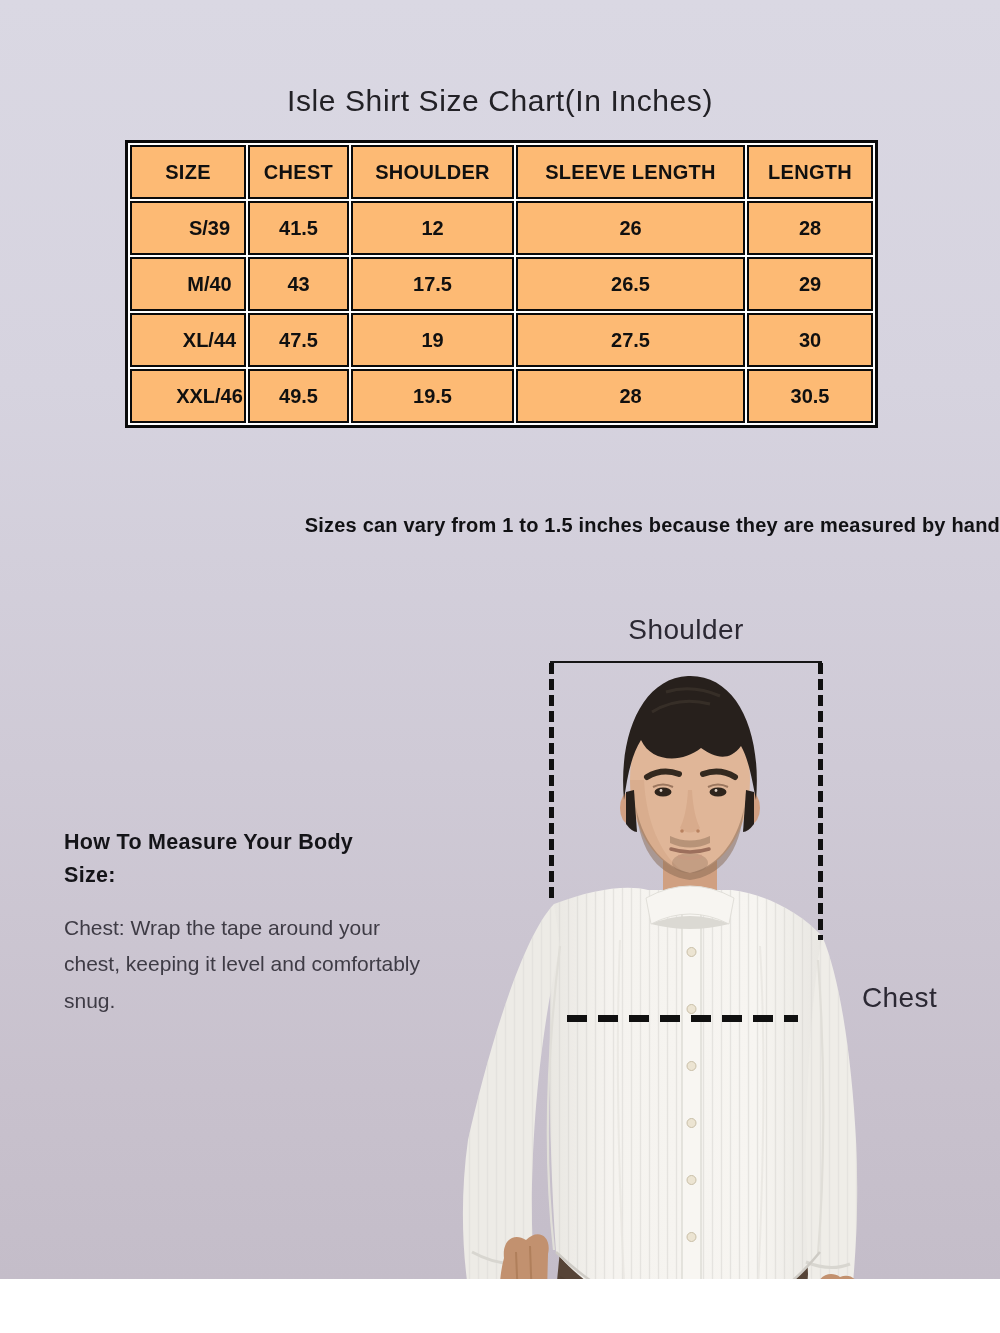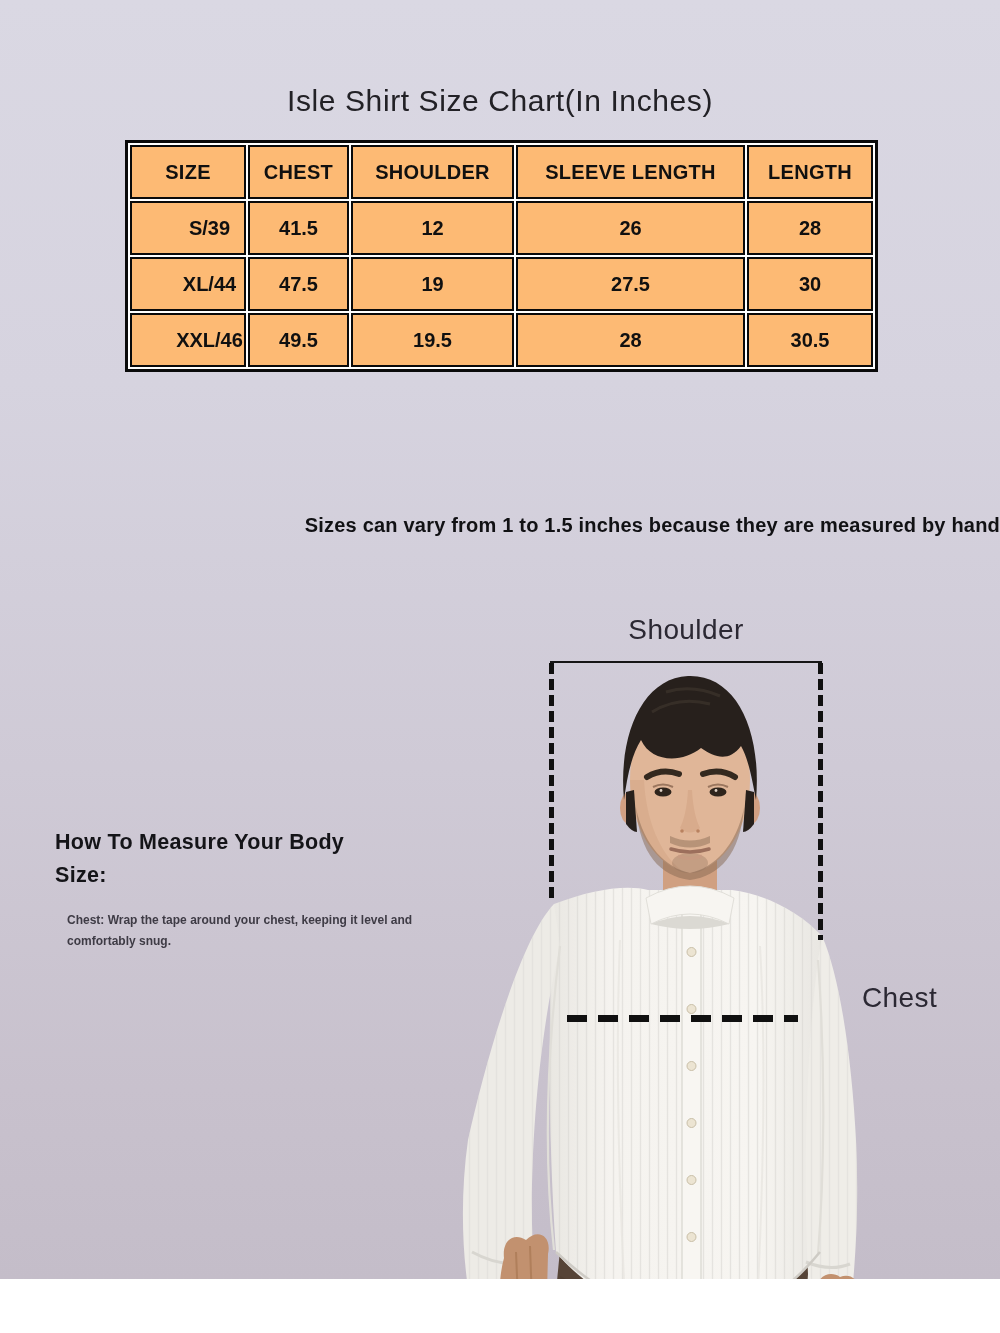--- a/index.html
+++ b/index.html
@@ -41,28 +41,28 @@
   col.c-size{width:116px;} col.c-chest{width:101px;} col.c-shoulder{width:163px;}
   col.c-sleeve{width:229px;} col.c-length{width:126px;}
 
   
   .note{
     left:0;top:514px;width:1000px;text-align:right;
     font-size:20px;font-weight:700;letter-spacing:.2px;color:#111114;
   }
 
   
-  .guide{left:55px;top:826px;width:385px;color:#3e3b45;}
+  .guide{left:64px;top:826px;width:385px;color:#3e3b45;}
   .guide .heading{
     width:320px;font-size:21.5px;font-weight:700;color:#141418;
     letter-spacing:.3px;line-height:1.55;
   }
   .guide p{
-    margin:17px 0 0 12px;width:362px;
-    font-size:12px;line-height:1.75;font-weight:700;color:#3e3b45;
+    margin:17px 0 0 0;width:362px;
+    font-size:21px;line-height:1.75;font-weight:400;color:#3e3b45;
   }
 
   
   .diag-label{
     font-size:28px;font-weight:400;color:#2b2833;letter-spacing:.4px;
   }
   .shoulder-label{left:686px;top:614px;transform:translateX(-50%);}
   .chest-label{left:862px;top:982px;}
 
   
@@ -106,20 +106,27 @@
           <th>LENGTH</th>
         </tr>
       </thead>
       <tbody>
         <tr>
           <td class="rowhead">S/39</td>
           <td>41.5</td>
           <td>12</td>
           <td>26</td>
           <td>28</td>
+        </tr>
+        <tr>
+          <td class="rowhead">M/40</td>
+          <td>43</td>
+          <td>17.5</td>
+          <td>26.5</td>
+          <td>29</td>
         </tr>
         <tr>
           <td class="rowhead">XL/44</td>
           <td>47.5</td>
           <td>19</td>
           <td>27.5</td>
           <td>30</td>
         </tr>
         <tr>
           <td class="rowhead">XXL/46</td>

